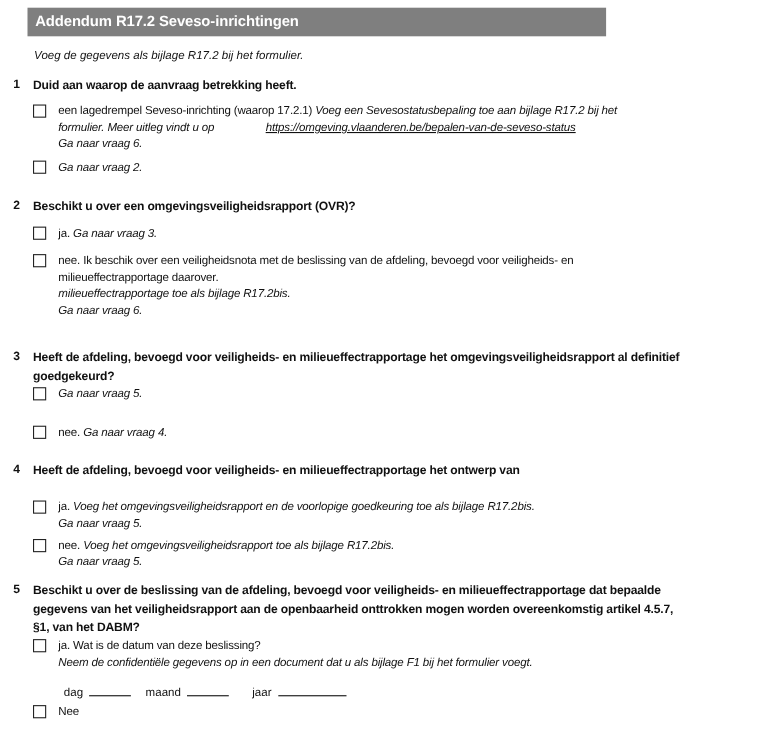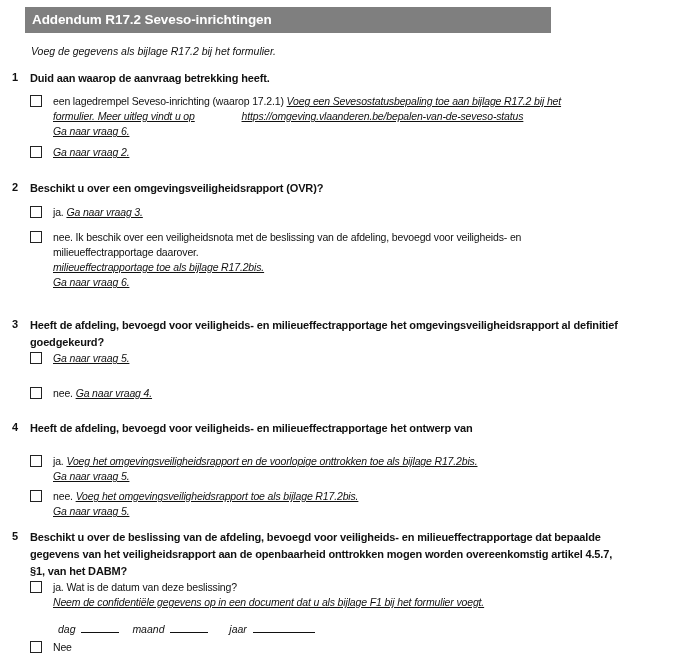--- a/index.html
+++ b/index.html
@@ -84,21 +84,20 @@
       position: absolute;
       left: 53px;
       top: 0;
       width: 590px;
       font-size: 10.5px;
       line-height: 15px;
       letter-spacing: -0.15px;
     }
     .it {
       font-style: italic;
-      text-decoration: underline;
     }
     .b {
       font-weight: normal;
     }
     .link {
       font-style: italic;
       text-decoration: underline;
       color: #111111;
       padding-left: 44px;
     }
@@ -106,21 +105,20 @@
       display: block;
     }
     .date-row {
       position: absolute;
       left: 58px;
       top: 621px;
       font-size: 10.5px;
     }
     .date-row span.lbl {
       display: inline-block;
-      font-style: italic;
     }
     .blank {
       display: inline-block;
       border-bottom: 1px solid #111111;
       height: 11px;
       vertical-align: baseline;
       margin-left: 3px;
     }
   </style>
 </head>
@@ -203,21 +201,21 @@
   <span class="q-num">4</span>
   <span class="q-text">
     <span class="line">Heeft de afdeling, bevoegd voor veiligheids- en milieueffectrapportage het ontwerp van</span>
   </span>
 </div>
 <div class="opt" style="top:454px;">
   <div class="cb"></div>
   <div class="opt-text">
     <span class="line">
       <span>ja.</span>
-      <span class="it">Voeg het omgevingsveiligheidsrapport en de voorlopige onttrokken toe als bijlage R17.2bis.</span>
+      <span class="it">Voeg het omgevingsveiligheidsrapport en de voorlopige goedkeuring toe als bijlage R17.2bis.</span>
     </span>
     <span class="line it">Ga naar vraag 5.</span>
   </div>
 </div>
 <div class="opt" style="top:489px;">
   <div class="cb"></div>
   <div class="opt-text">
     <span class="line">
       <span>nee.</span>
       <span class="it">Voeg het omgevingsveiligheidsrapport toe als bijlage R17.2bis.</span>

